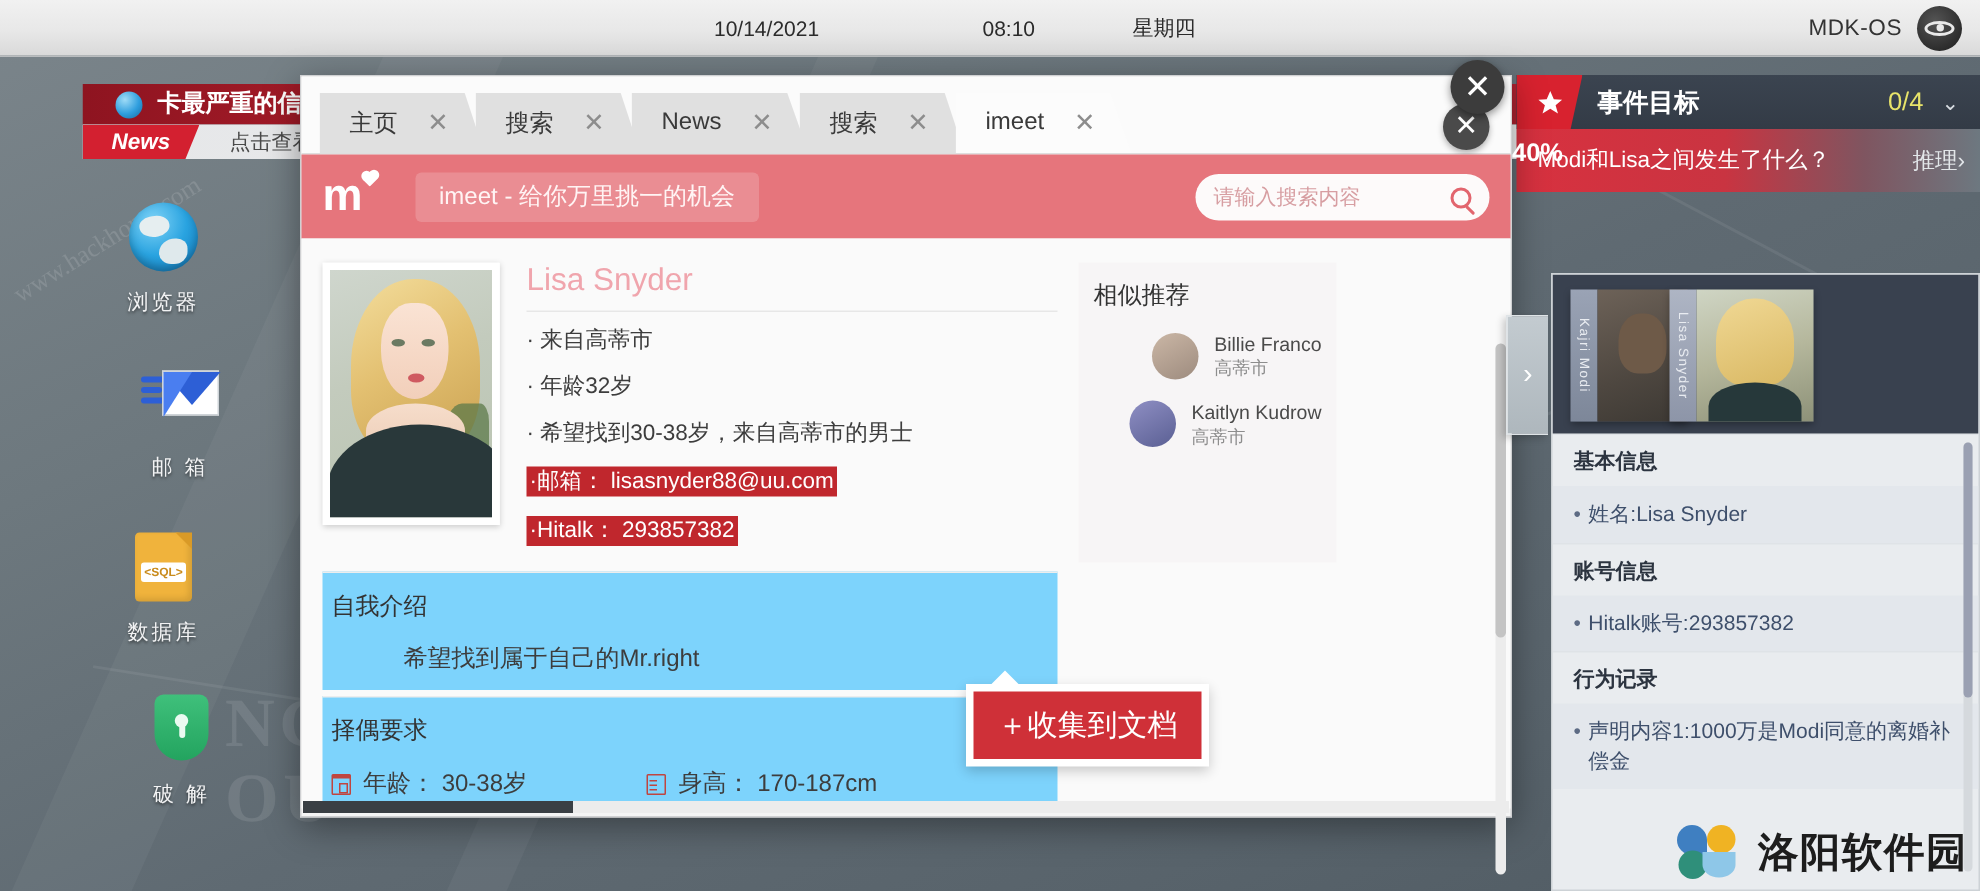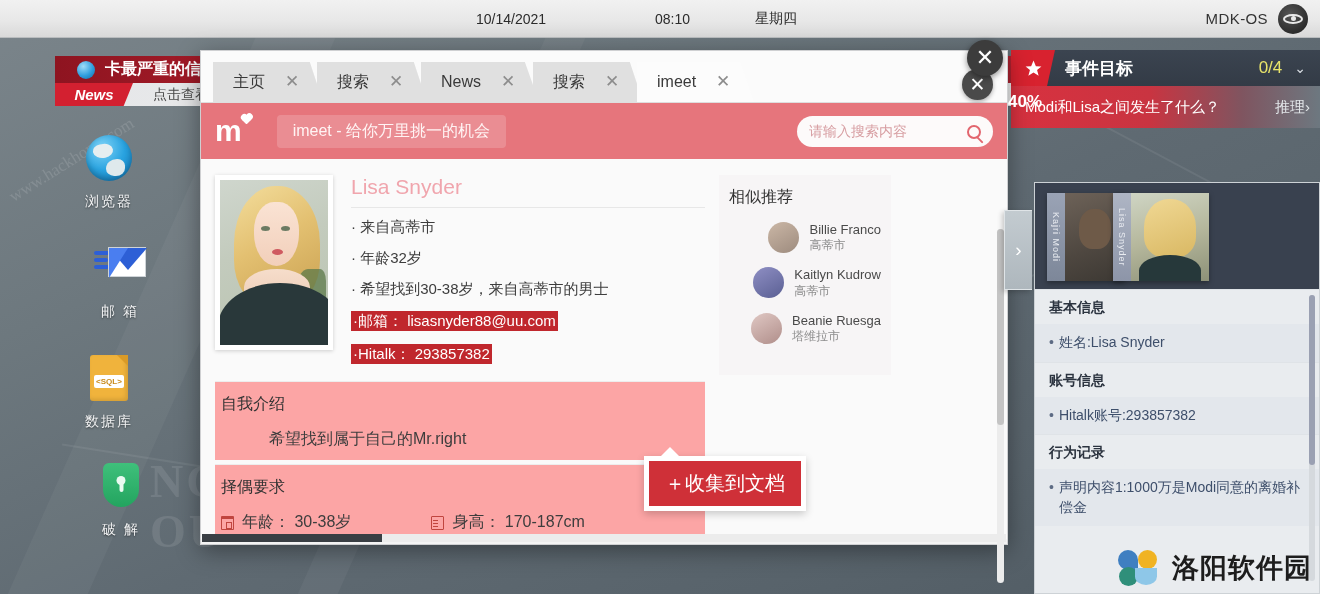--- a/index.html
+++ b/index.html
@@ -304,21 +304,21 @@
     border-bottom: 1px solid #e7e7e7; margin-bottom: 10px;
   }
   .pline {
     font-size: 15px; color: #3d3d3d; margin-bottom: 13px; line-height: 1.2;
     display: inline-block;
   }
   .pline.hl { background: #c0272d; color: #fff; padding: 1px 2px; }
   .pline-wrap { display: block; }
 
   .sect {
-    background: #fca5a5; border-top: 1px solid #ededed; padding: 12px 0 10px 6px;
+    background: #7dd3fc; border-top: 1px solid #ededed; padding: 12px 0 10px 6px;
     margin-top: 4px;
   }
   .sect .st { font-size: 16px; color: #333; margin-bottom: 14px; }
   .sect .sv { font-size: 16px; color: #3d3d3d; margin-left: 48px; }
   #reqrow { display: flex; gap: 80px; align-items: center; margin-top: 2px; }
   #reqrow .item { display: flex; align-items: center; gap: 8px; font-size: 16px; color: #3d3d3d; }
   .mini-icon { width: 13px; height: 14px; flex: none; position: relative; }
   .mini-icon.cal { border: 1.5px solid #c0453f; border-top: 3px solid #c0453f; border-radius: 1px; }
   .mini-icon.cal::after { content:""; position: absolute; left: 4px; top: 3px; width: 4px; height: 5px; border: 1px solid #c0453f; }
   .mini-icon.ruler { border: 1.5px solid #c0453f; border-radius: 1px; }
@@ -705,27 +705,20 @@
           <span class="ct" style="display:block">高蒂市</span>
         </span>
       </div>
       <div class="recitem">
         <span class="av a2"></span>
         <span>
           <span class="nm" style="display:block">Kaitlyn Kudrow</span>
           <span class="ct" style="display:block">高蒂市</span>
         </span>
       </div>
-      <div class="recitem">
-        <span class="av a3"></span>
-        <span>
-          <span class="nm" style="display:block">Beanie Ruesga</span>
-          <span class="ct" style="display:block">塔维拉市</span>
-        </span>
-      </div>
     </div>
 
     <div id="collect">
       <div class="btn">＋收集到文档</div>
     </div>
   </div>
 
   <div class="vscroll">
       <i></i>
     </div>

